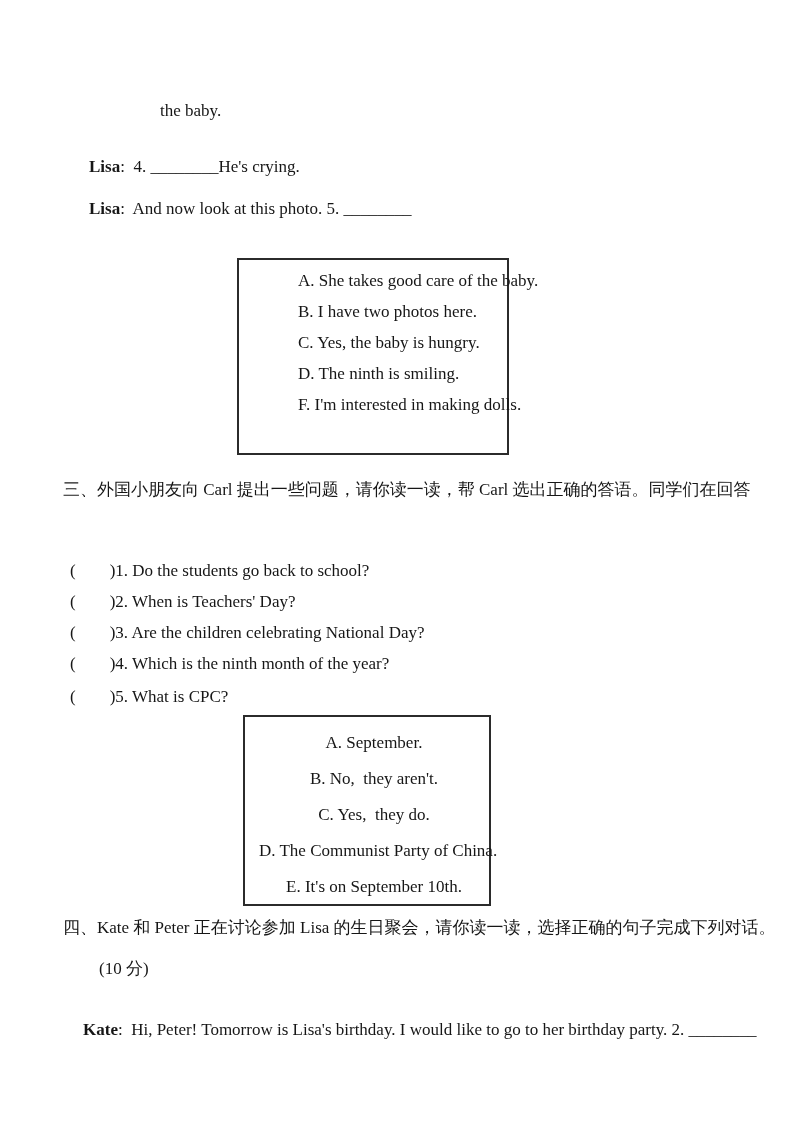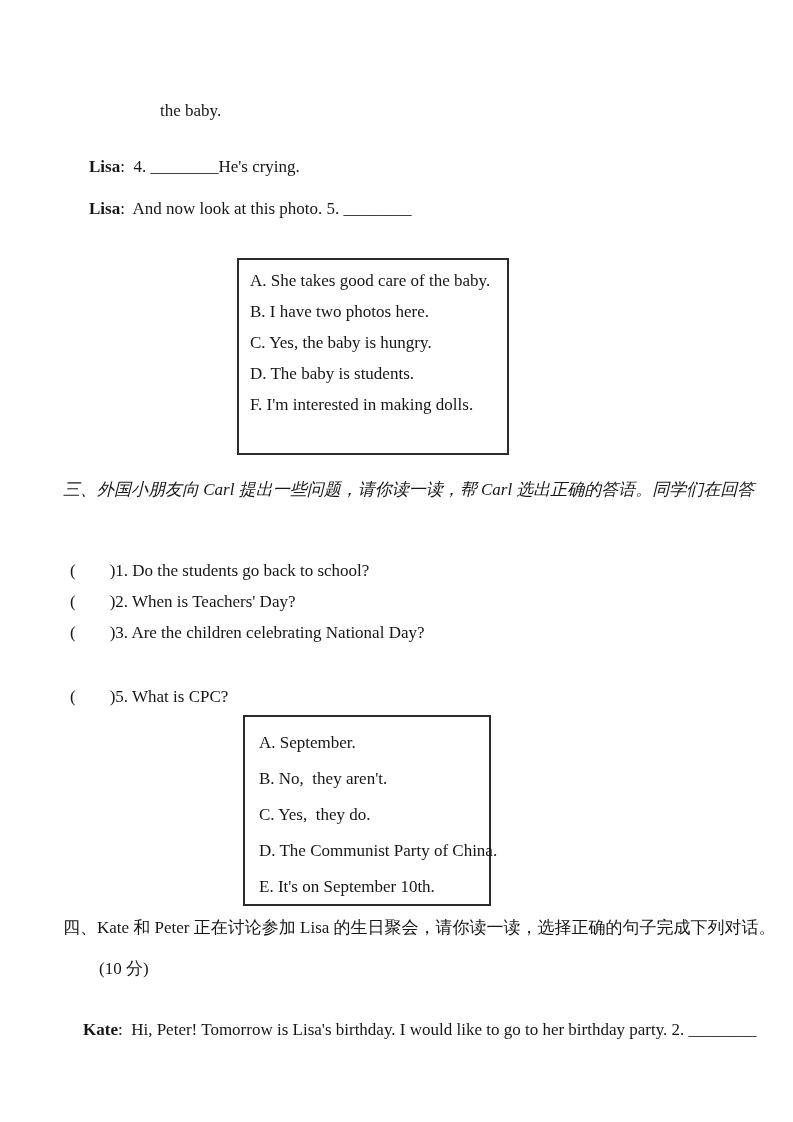--- a/index.html
+++ b/index.html
@@ -20,23 +20,23 @@
   }
   .speaker { font-weight: 700; }
   .optbox {
     position: absolute;
     box-sizing: border-box;
     border: 2px solid #2b2b2b;
     background: #ffffff;
   }
   .optbox .opt { white-space: pre; font-size: 17px; }
   #options-box-one { left: 237px; top: 258px; width: 272px; height: 197px; padding: 5px 0 0 11px; }
-  #options-box-one .opt { line-height: 31px; }
+  #options-box-one .opt { line-height: 31px; margin-left: 48px; }
   #options-box-two { left: 243px; top: 715px; width: 248px; height: 191px; padding: 8px 0 0 14px; }
-  #options-box-two .opt { line-height: 36px; }
+  #options-box-two .opt { line-height: 36px; text-align: center; }
 </style>
 </head>
 <body>
 
 <div class="page">
 
   <div class="t" style="left:160px; top:101px;">the baby.</div>
 
   <div class="t" style="left:72px; top:137px;">
     <span class="speaker">Lisa</span><span>:  4. ________He's crying.</span>
@@ -44,29 +44,30 @@
 
   <div class="t" style="left:72px; top:179px;">
     <span class="speaker">Lisa</span><span>:  And now look at this photo. 5. ________</span>
   </div>
 
 
   <div class="optbox" id="options-box-one">
     <div class="opt">A. She takes good care of the baby.</div>
     <div class="opt">B. I have two photos here.</div>
     <div class="opt">C. Yes, the baby is hungry.</div>
-    <div class="opt">D. The baby is students.</div>
+    <div class="opt">D. The ninth is smiling.</div>
     <div class="opt">F. I'm interested in making dolls.</div>
   </div>
 
-  <div class="t" style="left:63px; top:480px;font-style:italic;">三、外国小朋友向 Carl 提出一些问题，请你读一读，帮 Carl 选出正确的答语。同学们在回答</div>
+  <div class="t" style="left:63px; top:480px;">三、外国小朋友向 Carl 提出一些问题，请你读一读，帮 Carl 选出正确的答语。同学们在回答</div>
 
   <div class="t" style="left:70px; top:561px;">(        )1. Do the students go back to school?</div>
   <div class="t" style="left:70px; top:592px;">(        )2. When is Teachers' Day?</div>
   <div class="t" style="left:70px; top:623px;">(        )3. Are the children celebrating National Day?</div>
+  <div class="t" style="left:70px; top:654px;">(        )4. Which is the ninth month of the year?</div>
   <div class="t" style="left:70px; top:687px;">(        )5. What is CPC?</div>
 
   <div class="optbox" id="options-box-two">
     <div class="opt">A. September.</div>
     <div class="opt">B. No,  they aren't.</div>
     <div class="opt">C. Yes,  they do.</div>
     <div class="opt">D. The Communist Party of China.</div>
     <div class="opt">E. It's on September 10th.</div>
   </div>
 

